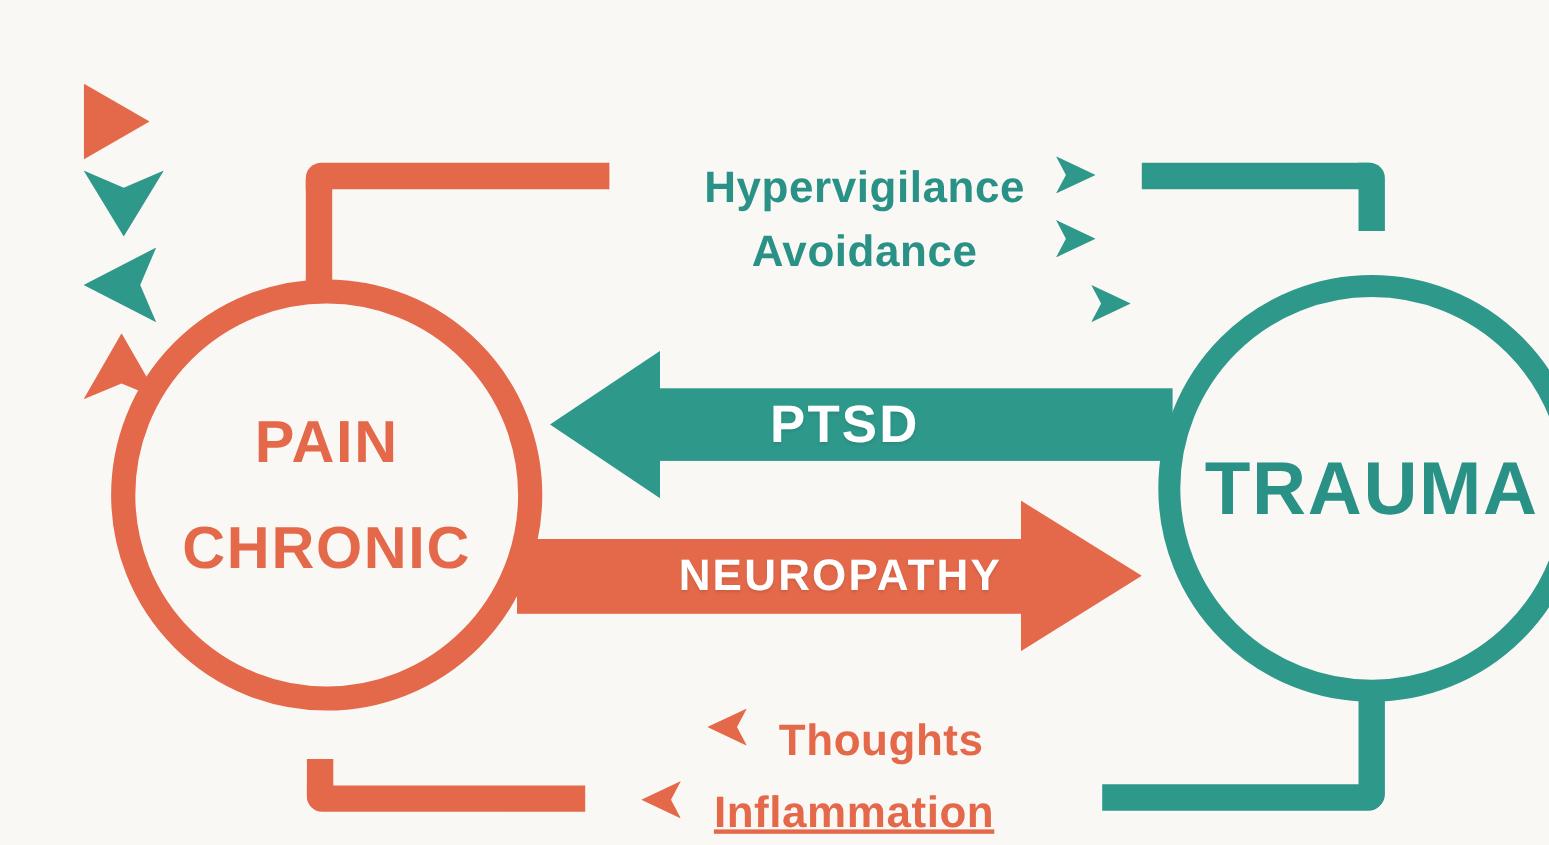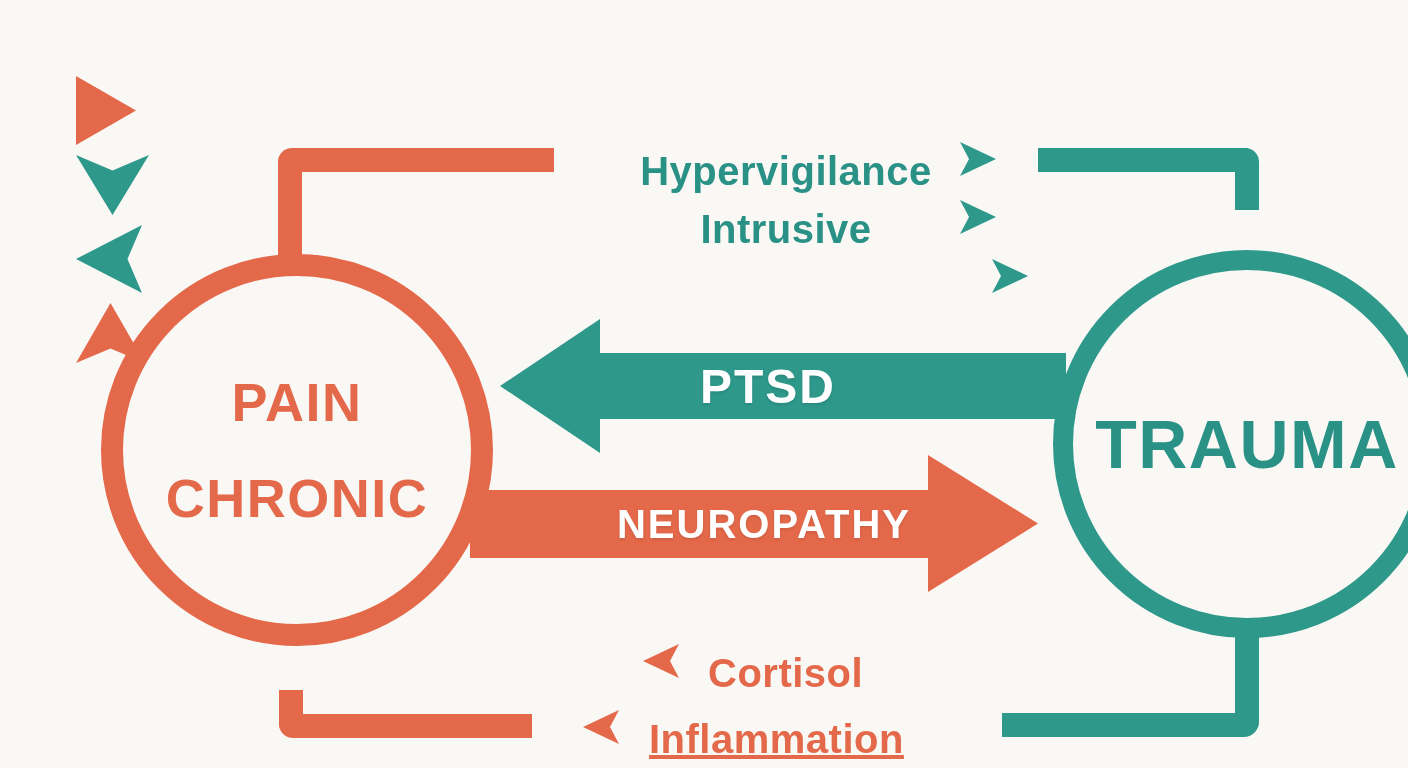--- a/index.html
+++ b/index.html
@@ -86,42 +86,42 @@
 <body>
 
 <div class="stage">
 
   <div class="bar orange tl-vbar"></div>
   <div class="bar orange tl-hbar"></div>
   <div class="tl-head"></div>
 
   <div class="list-text teal sym-1">Hypervigilance</div>
   <div class="glyph right sym-g1"></div>
-  <div class="list-text teal sym-2">Intrusive</div>
+  <div class="list-text teal sym-2">Avoidance</div>
   <div class="glyph right sym-g2"></div>
   <div class="glyph right sym-g3"></div>
 
   <div class="bar teal tr-hbar"></div>
   <div class="bar teal tr-vbar"></div>
   <div class="tr-head"></div>
 
   <div class="big-arrow-body ptsd-body"></div>
   <div class="ptsd-head"></div>
   <div class="arrow-label ptsd-label">PTSD</div>
 
   <div class="big-arrow-body neuro-body"></div>
   <div class="neuro-head"></div>
   <div class="arrow-label neuro-label">NEUROPATHY</div>
 
   <div class="bar teal br-vbar"></div>
   <div class="bar teal br-hbar"></div>
   <div class="br-head"></div>
 
   <div class="glyph left mech-g1"></div>
-  <div class="list-text orange mech-1">Cortisol</div>
+  <div class="list-text orange mech-1">Thoughts</div>
   <div class="glyph left mech-g2"></div>
   <div class="list-text orange mech-2">Inflammation</div>
   <div class="glyph left mech-g3"></div>
 
   <div class="bar orange bl-hbar"></div>
   <div class="bar orange bl-vbar"></div>
   <div class="bl-head"></div>
 
   <div class="node-circle circle-chronic">
     <div class="node-label orange">

